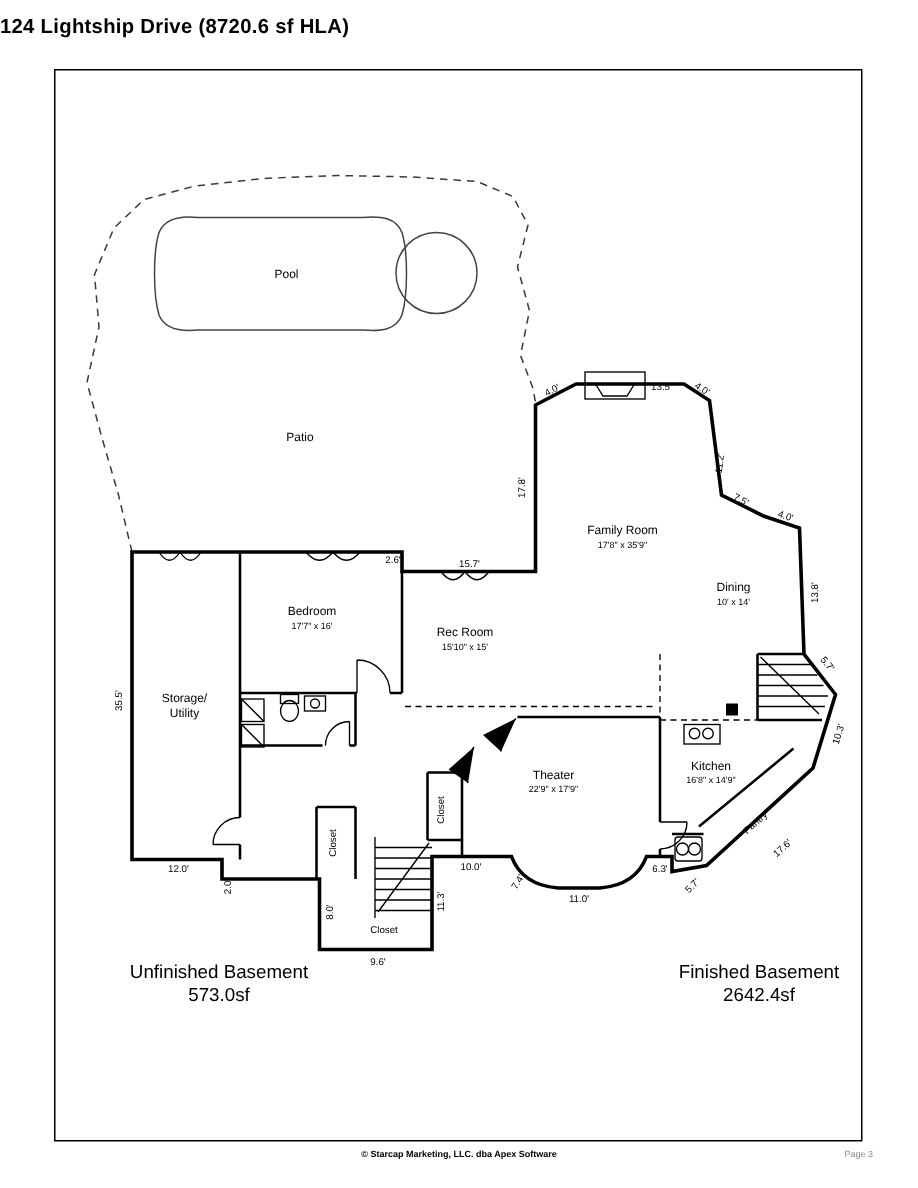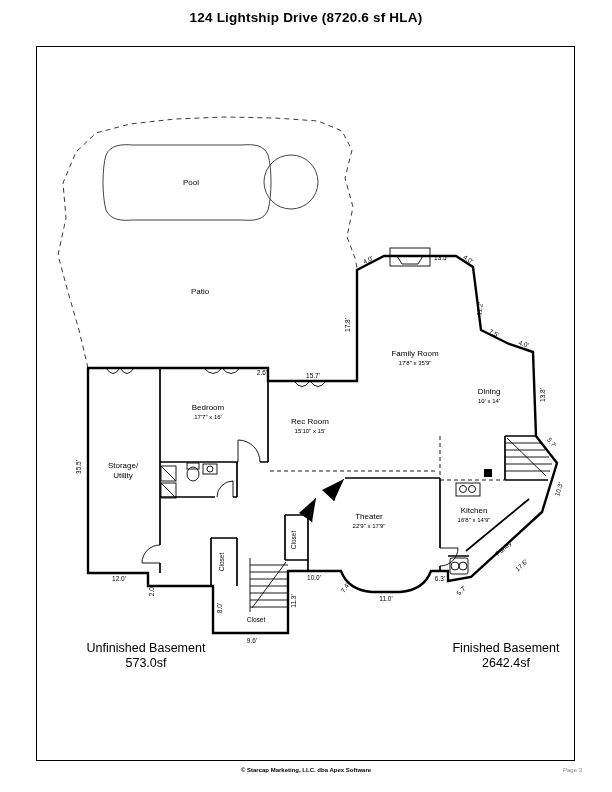--- a/index.html
+++ b/index.html
@@ -1,18 +1,18 @@
 <!DOCTYPE html>
 <html><head>
 <meta charset="utf-8">
 <style>
   html,body{margin:0;padding:0;background:#ffffff;}
   .page{position:relative;width:612px;height:792px;background:#fff;
         font-family:"Liberation Sans",sans-serif;overflow:hidden;}
-  .title{position:absolute;top:10px;left:0;width:612px;text-align:center;
+  .title{position:absolute;top:10px;left:0;width:612px;
          font-size:13.5px;font-weight:bold;color:#000;letter-spacing:.2px;}
   .frame{position:absolute;left:36px;top:46px;width:539px;height:715px;
          box-sizing:border-box;border:1.6px solid #000;}
   svg.plan{position:absolute;left:0;top:0;}
   .footer-copy{position:absolute;top:767px;left:0;width:612px;text-align:center;
          font-size:6px;font-weight:bold;color:#000;}
   .footer-page{position:absolute;top:767px;right:30px;font-size:6px;color:#8a8a8a;}
 
   
   .w   {stroke:#000;stroke-width:2.4;fill:none;stroke-linejoin:miter;}

